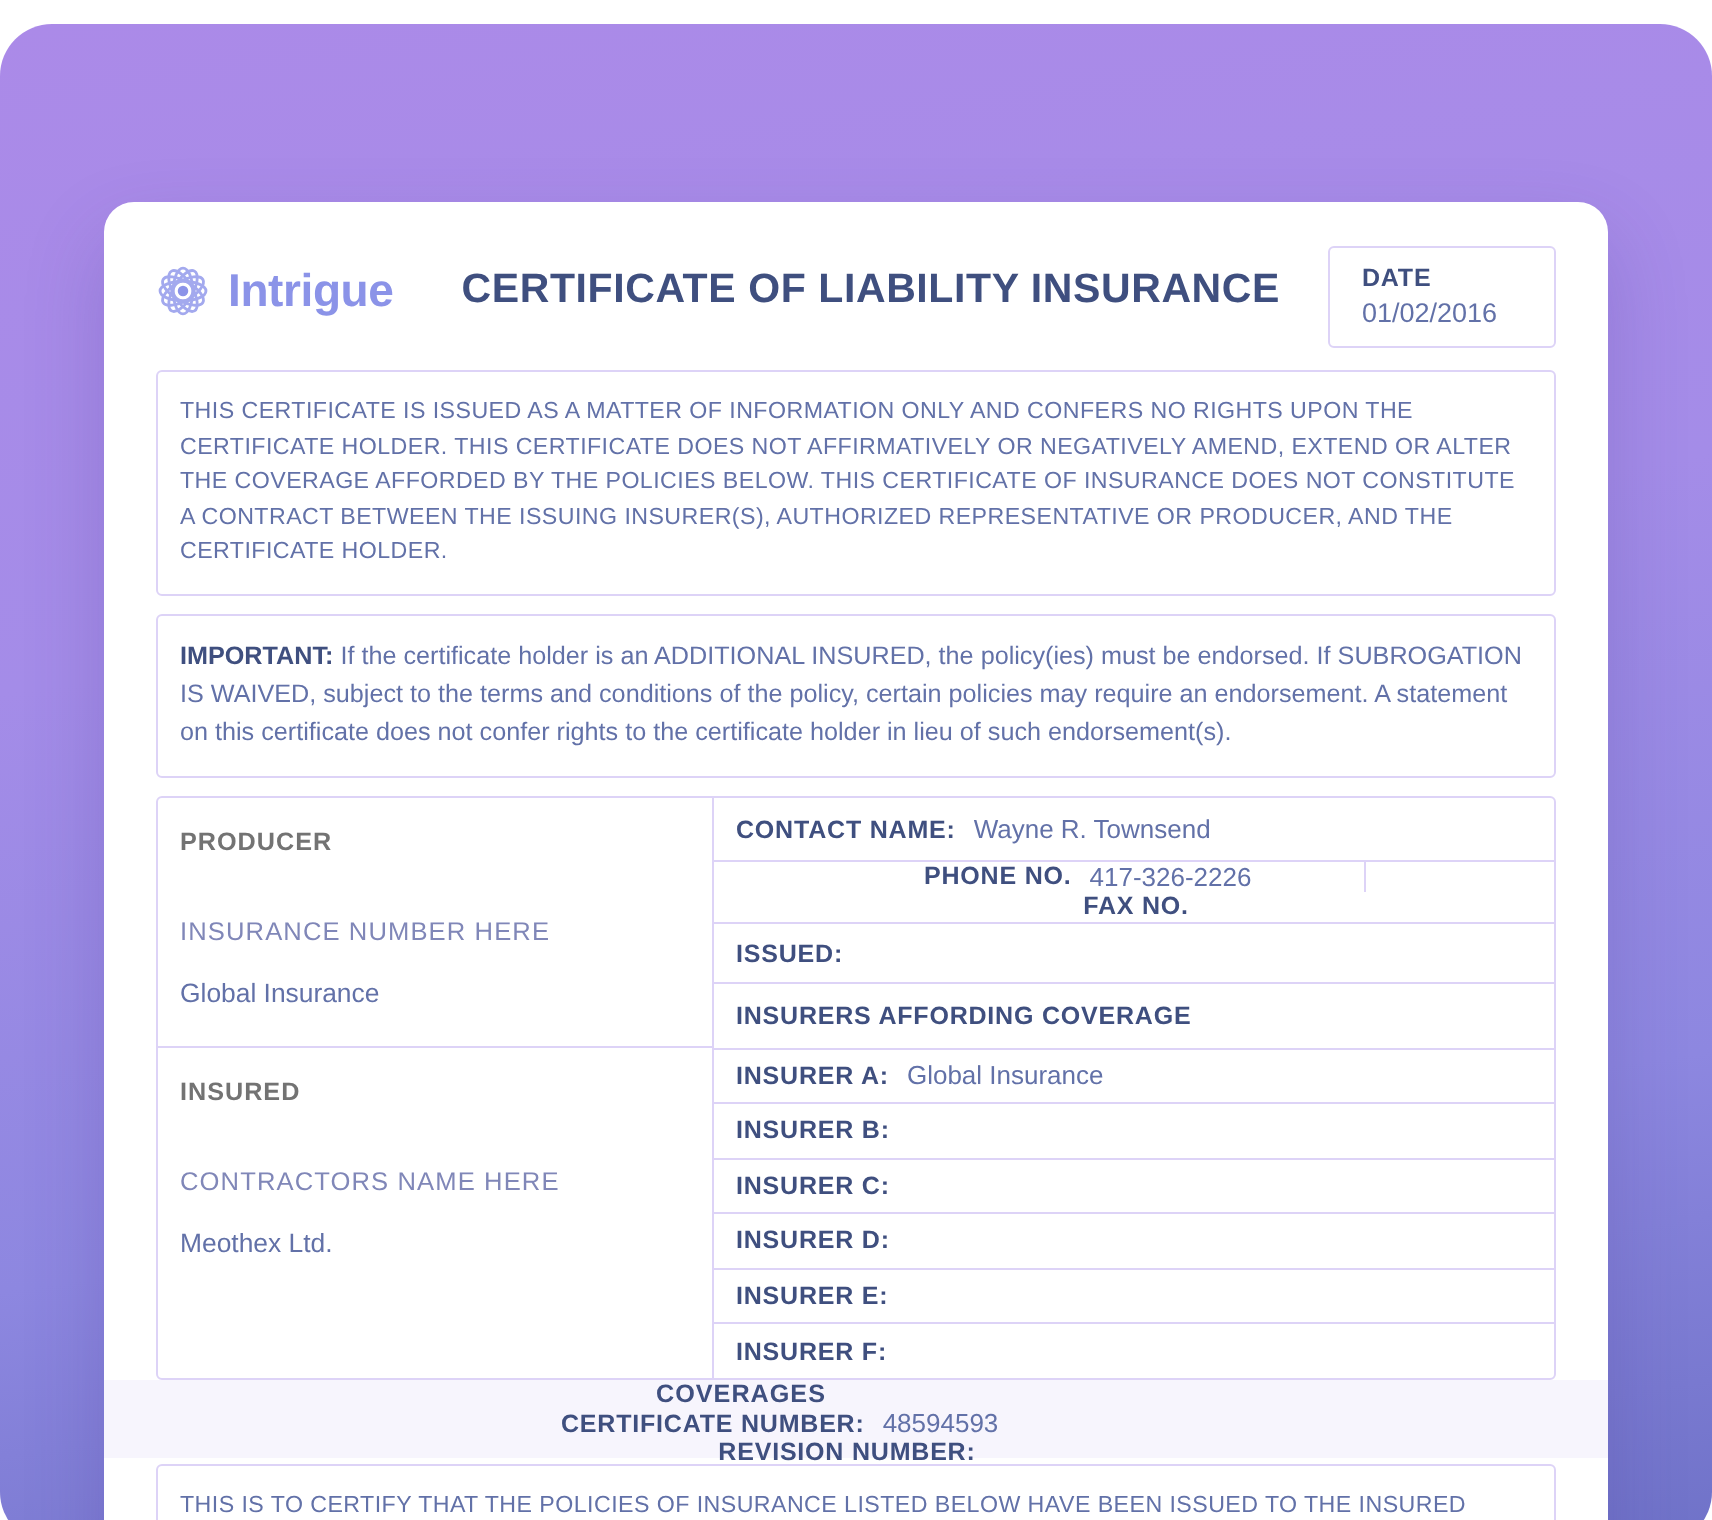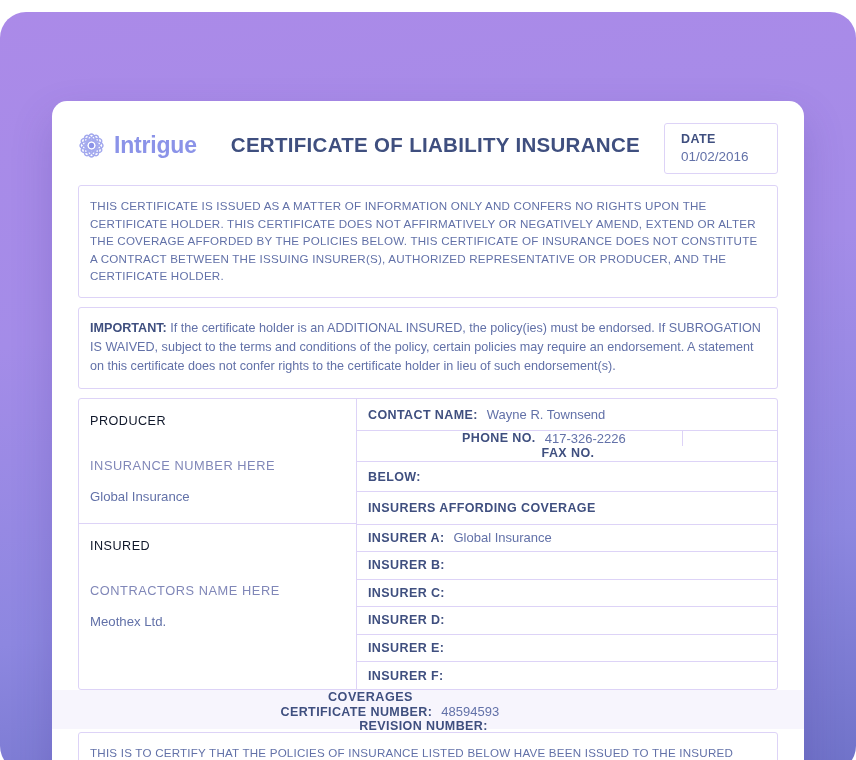--- a/index.html
+++ b/index.html
@@ -131,22 +131,22 @@
   .grid-right { flex: 1; display: flex; flex-direction: column; }
 
   .party {
     padding: 15px 0 0 11px;
   }
   .party.producer { height: 125px; border-bottom: 1.3px solid #ddd3f7; }
   .party.insured  { flex: 1; }
 
   .party-title {
     font-size: 12.6px;
-    font-weight: normal;
-    color: #0f172a;
+    font-weight: bold;
+    color: #737373;
     letter-spacing: 0.5px;
     margin-bottom: 30px;
   }
   .party-line1 {
     font-size: 12.8px;
     color: #8087b8;
     letter-spacing: 0.55px;
     margin-bottom: 16px;
   }
   .party-line2 {
@@ -296,21 +296,21 @@
             <span class="fld-label">PHONE NO.</span>
             <span class="fld-value">417-326-2226</span>
           </div>
           <div class="fax-half">
             <span class="fld-label">FAX NO.</span>
             <span class="fld-value"></span>
           </div>
         </div>
 
         <div class="rcell email">
-          <span class="fld-label">BELOW:</span>
+          <span class="fld-label">ISSUED:</span>
           <span class="fld-value"></span>
         </div>
 
         <div class="rcell insurers-head">
           <span class="fld-label">INSURERS AFFORDING COVERAGE</span>
         </div>
 
         <div class="rcell insurer">
           <span class="fld-label">INSURER A:</span>
           <span class="fld-value">Global Insurance</span>

